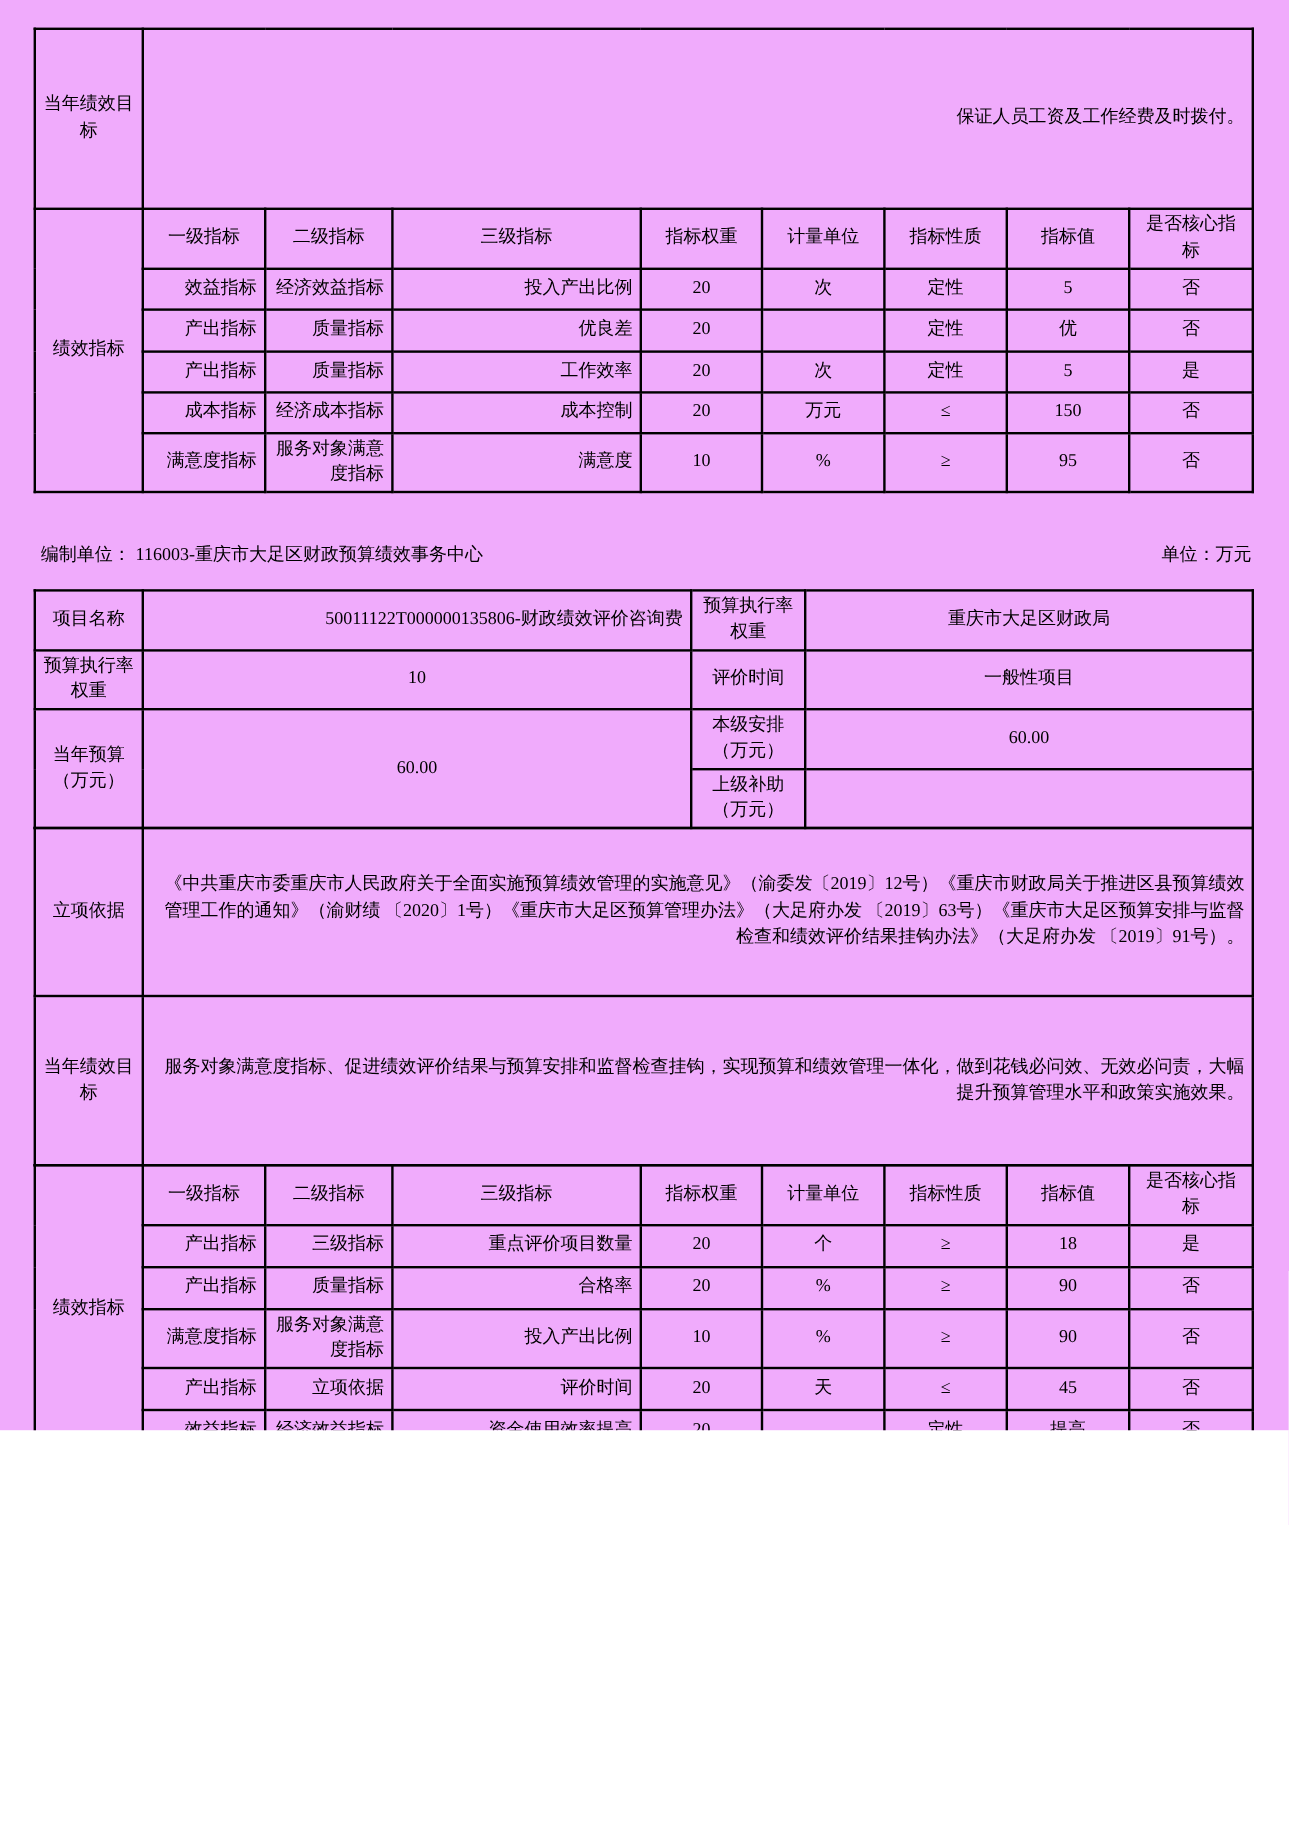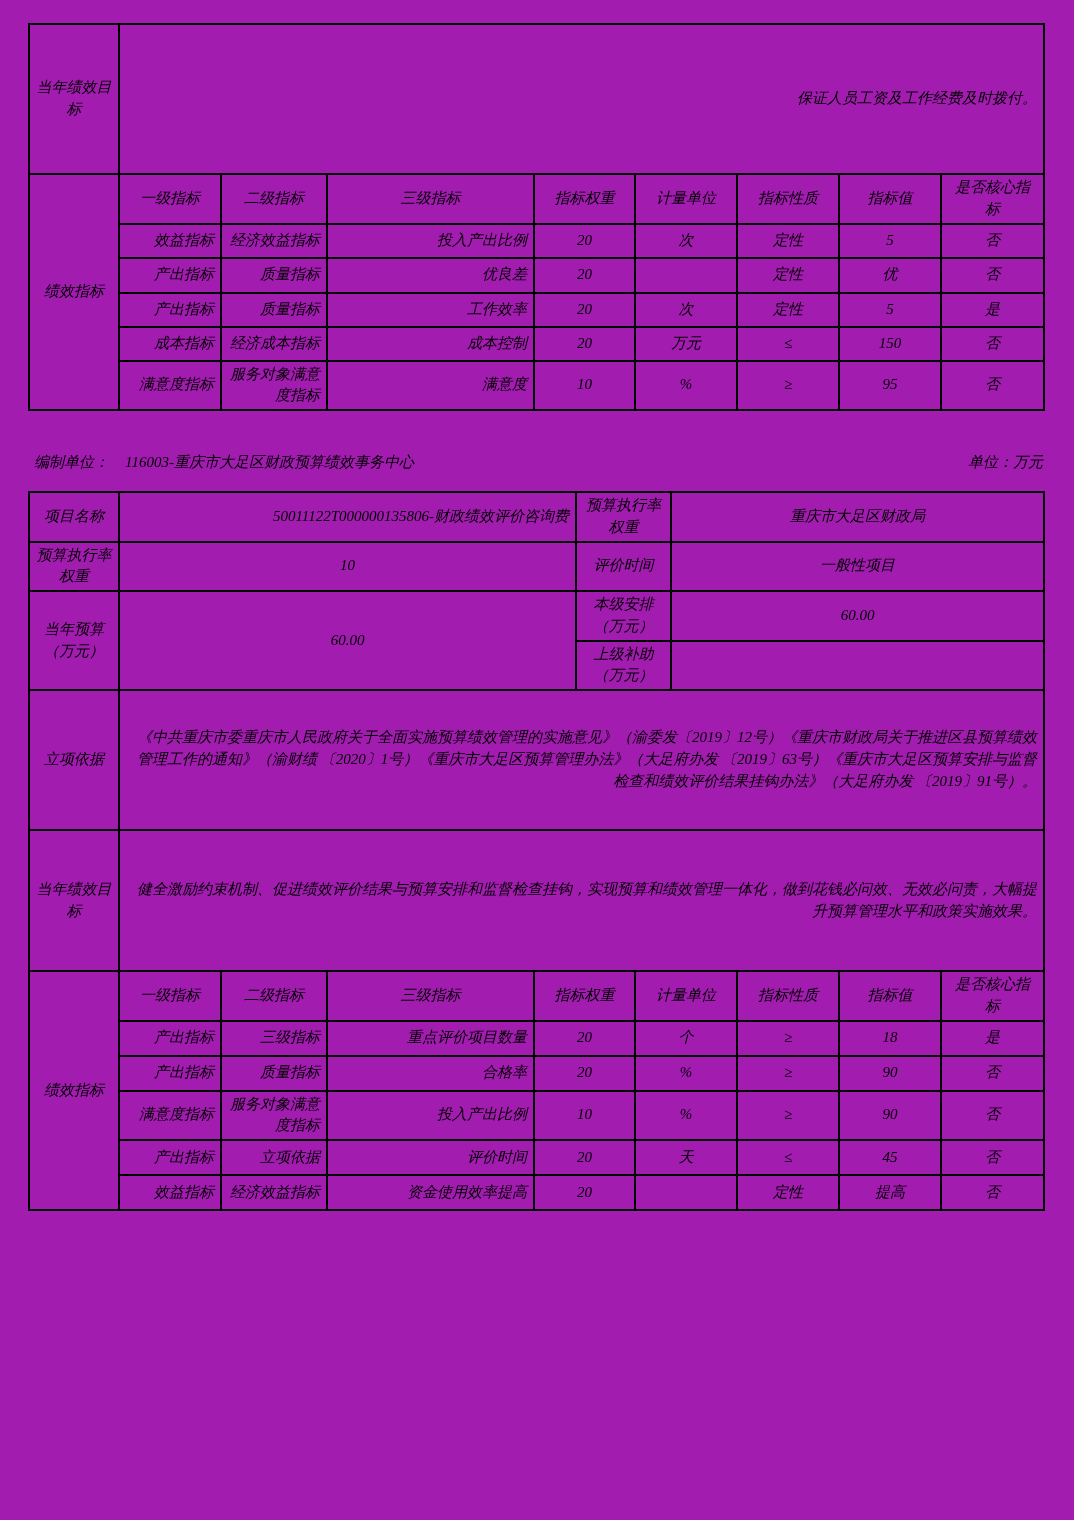--- a/index.html
+++ b/index.html
@@ -1,21 +1,21 @@
 <!DOCTYPE html>
 <html><head>
 <meta charset="utf-8">
 <style>
   html, body { margin:0; padding:0; background:#ffffff; }
   body {
     width:1074px;
     font-family:"Liberation Serif","DejaVu Serif",serif;
     color:#000;
   }
-  .page { width:1074px; height:1520px; background:#a21caf; overflow:hidden;font-style:italic; }
+  .page { width:1074px; height:1192px; background:#f0abfc; overflow:hidden; }
   .spacer-top { height:23px; }
 
   table {
     border-collapse:collapse;
     table-layout:fixed;
     margin-left:28px;
     width:1015px;
   }
   td {
     border:2px solid #000;
@@ -48,21 +48,21 @@
     font-weight:bold;
     line-height:32px;
   }
   .meta-line {
     margin:42px 31px 19px 34px;
     font-size:15px;
     display:flex;
     justify-content:space-between;
     align-items:baseline;
   }
-  .meta-left .meta-value { margin-left:16px; }
+  .meta-left .meta-value { margin-left:4px; }
 </style>
 </head>
 <body>
 
 <div class="page">
   <div class="spacer-top"></div>
 
   <table>
     <colgroup>
       <col style="width:90px">
@@ -190,21 +190,21 @@
       <col style="width:90px">
         <col style="width:925px">
     </colgroup>
     <tbody>
     <tr class="h142">
       <td class="c">立项依据</td>
       <td class="l">《中共重庆市委重庆市人民政府关于全面实施预算绩效管理的实施意见》（渝委发〔2019〕12号）《重庆市财政局关于推进区县预算绩效管理工作的通知》（渝财绩 〔2020〕1号）《重庆市大足区预算管理办法》（大足府办发 〔2019〕63号）《重庆市大足区预算安排与监督检查和绩效评价结果挂钩办法》（大足府办发 〔2019〕91号）。</td>
     </tr>
     <tr class="h143">
       <td class="c">当年绩效目标</td>
-      <td class="l">健全激励约束机制、促进绩效评价结果与预算安排和监督检查挂钩，实现预算和绩效管理一体化，做到花钱必问效、无效必问责，大幅提升预算管理水平和政策实施效果。</td>
+      <td class="l">服务对象满意度指标、促进绩效评价结果与预算安排和监督检查挂钩，实现预算和绩效管理一体化，做到花钱必问效、无效必问责，大幅提升预算管理水平和政策实施效果。</td>
     </tr>
   </tbody>
     </table>
 
   <table class="stack">
     <colgroup>
       <col style="width:90px">
         <col style="width:102px">
         <col style="width:106px">
       <col style="width:207px">

